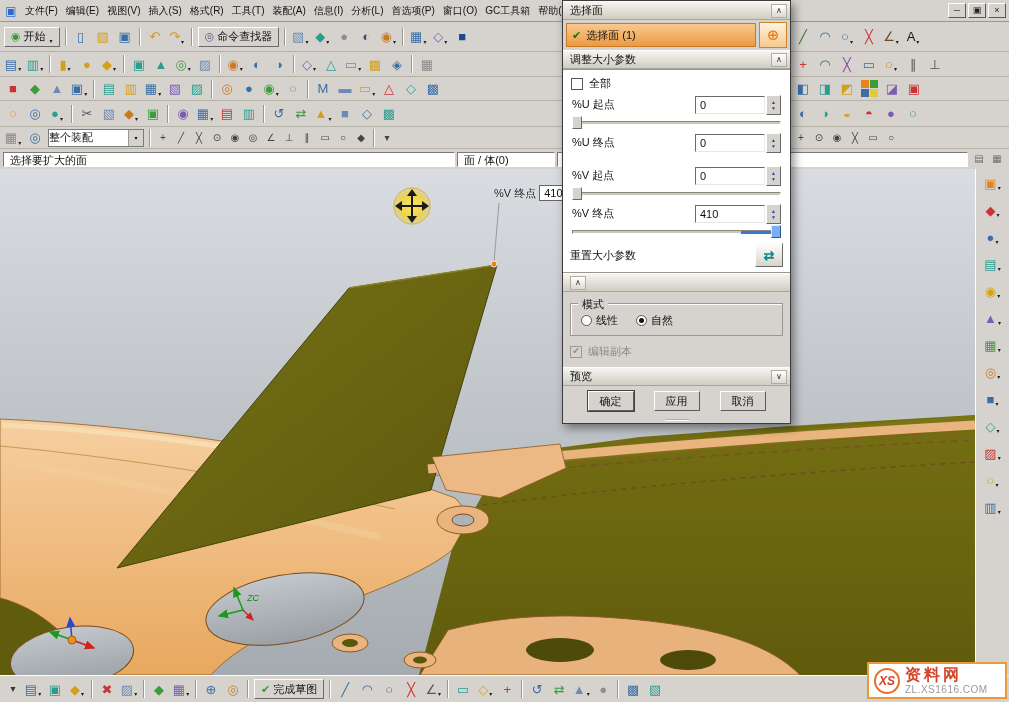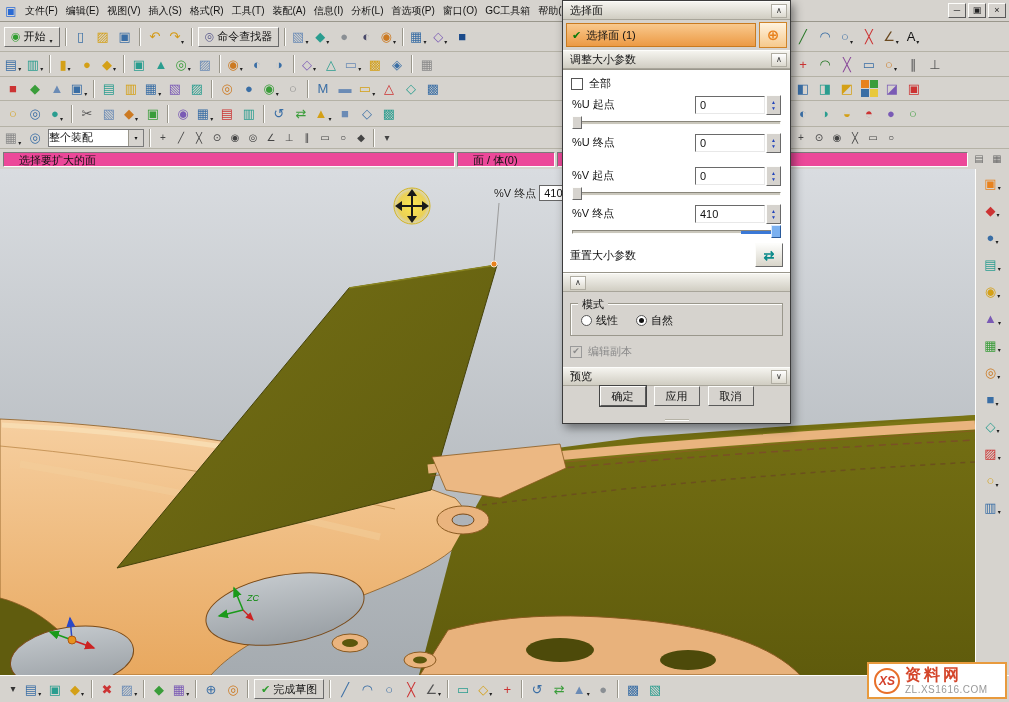--- a/index.html
+++ b/index.html
@@ -30,21 +30,21 @@
   .tbtn .g{font-size:11px}
   .tdd{display:inline-flex;align-items:flex-start;height:18px;background:#fff;border:1px solid #7a7a7a;margin:0 2px;
        justify-content:space-between}
   .tdd .lbl{font-size:11px;white-space:nowrap}
   .tdd .arr{width:15px;height:16px;margin-left:3px;background:#d6d3ce;border-left:1px solid #9a978c;font-size:6px;
             display:flex;align-items:center;justify-content:center}
   .grid4{display:inline-grid;grid-template-columns:8px 8px;grid-template-rows:8px 8px;gap:1px;width:auto;height:auto;padding:1px;margin:0 2px}
   .grid4 .cell{width:8px;height:8px}
   
   .prompt-bar{height:20px;display:flex;align-items:center;gap:2px;padding:1px 3px;background:#d6d3ce}
-  .sunken{height:15px;line-height:15px;padding:0 15px;background:#ec4899;border:1px solid;
+  .sunken{height:15px;line-height:15px;padding:0 6px;background:#ffffff;border:1px solid;
           border-color:#7a7a7a #fdfdfb #fdfdfb #7a7a7a;font-size:11px;white-space:nowrap;overflow:hidden}
   .prompt-main{width:452px}
   .prompt-sel{width:98px}
   .prompt-fill{flex:1}
   
   .vp-row{display:flex}
   #viewport{position:relative;width:975px;height:506px;overflow:hidden;background:#b8bcc0}
   #right-strip{width:34px;height:506px;background:#d6d3ce;border-left:1px solid #fdfdfb;display:flex;
                flex-direction:column;align-items:center;padding-top:4px;gap:7px}
   #right-strip .ticon{width:24px;height:20px}
@@ -92,21 +92,21 @@
              color:#0a8a8a;font-size:13px;font-weight:bold}
   .settings{padding:6px 7px 8px}
   .groupbox{position:relative;border:1px solid #9a978c;box-shadow:inset 1px 1px 0 #fdfdfb;padding:9px 10px 7px;margin-top:5px}
   .legend{position:absolute;top:-7px;left:7px;padding:0 4px;background:#d6d3ce}
   #mode-options{display:flex;gap:18px}
   .radio{display:flex;align-items:center;gap:4px}
   .rb{width:11px;height:11px;border-radius:50%;background:#fff;border:1px solid #555;display:inline-flex;
       align-items:center;justify-content:center}
   .dot{width:5px;height:5px;border-radius:50%;background:#111}
   .editcopy-row{display:flex;align-items:center;gap:6px;margin-top:8px;color:#8a8a8a}
-  .btn-row{display:flex;align-items:flex-start;justify-content:center;gap:8px;height:30px}
+  .btn-row{display:flex;align-items:center;justify-content:center;gap:20px;height:30px}
   .dlg-btn{min-width:46px;height:20px;padding:0 8px;font-size:11px;font-family:inherit;background:#d6d3ce;
            border:1px solid;border-color:#fdfdfb #5a5a5a #5a5a5a #fdfdfb;color:#111}
   .dlg-btn.default{outline:1px solid #444}
   .grip{height:7px;display:flex;align-items:center;justify-content:center}
   .grip i{display:block;width:24px;height:2px;background:#b5b2a6;border-bottom:1px solid #fff}
   
   #watermark{position:absolute;right:2px;bottom:3px;z-index:60;width:140px;height:37px;background:#fff;
              border:2px solid #e89a3d;display:flex;align-items:center;gap:5px;padding:1px 5px}
   .wm-logo{width:26px;height:26px;border:2px solid #e8702a;border-radius:50%;color:#d43f2a;font-size:12px;
            font-style:italic;font-weight:bold;display:flex;align-items:center;justify-content:center;flex:none}

